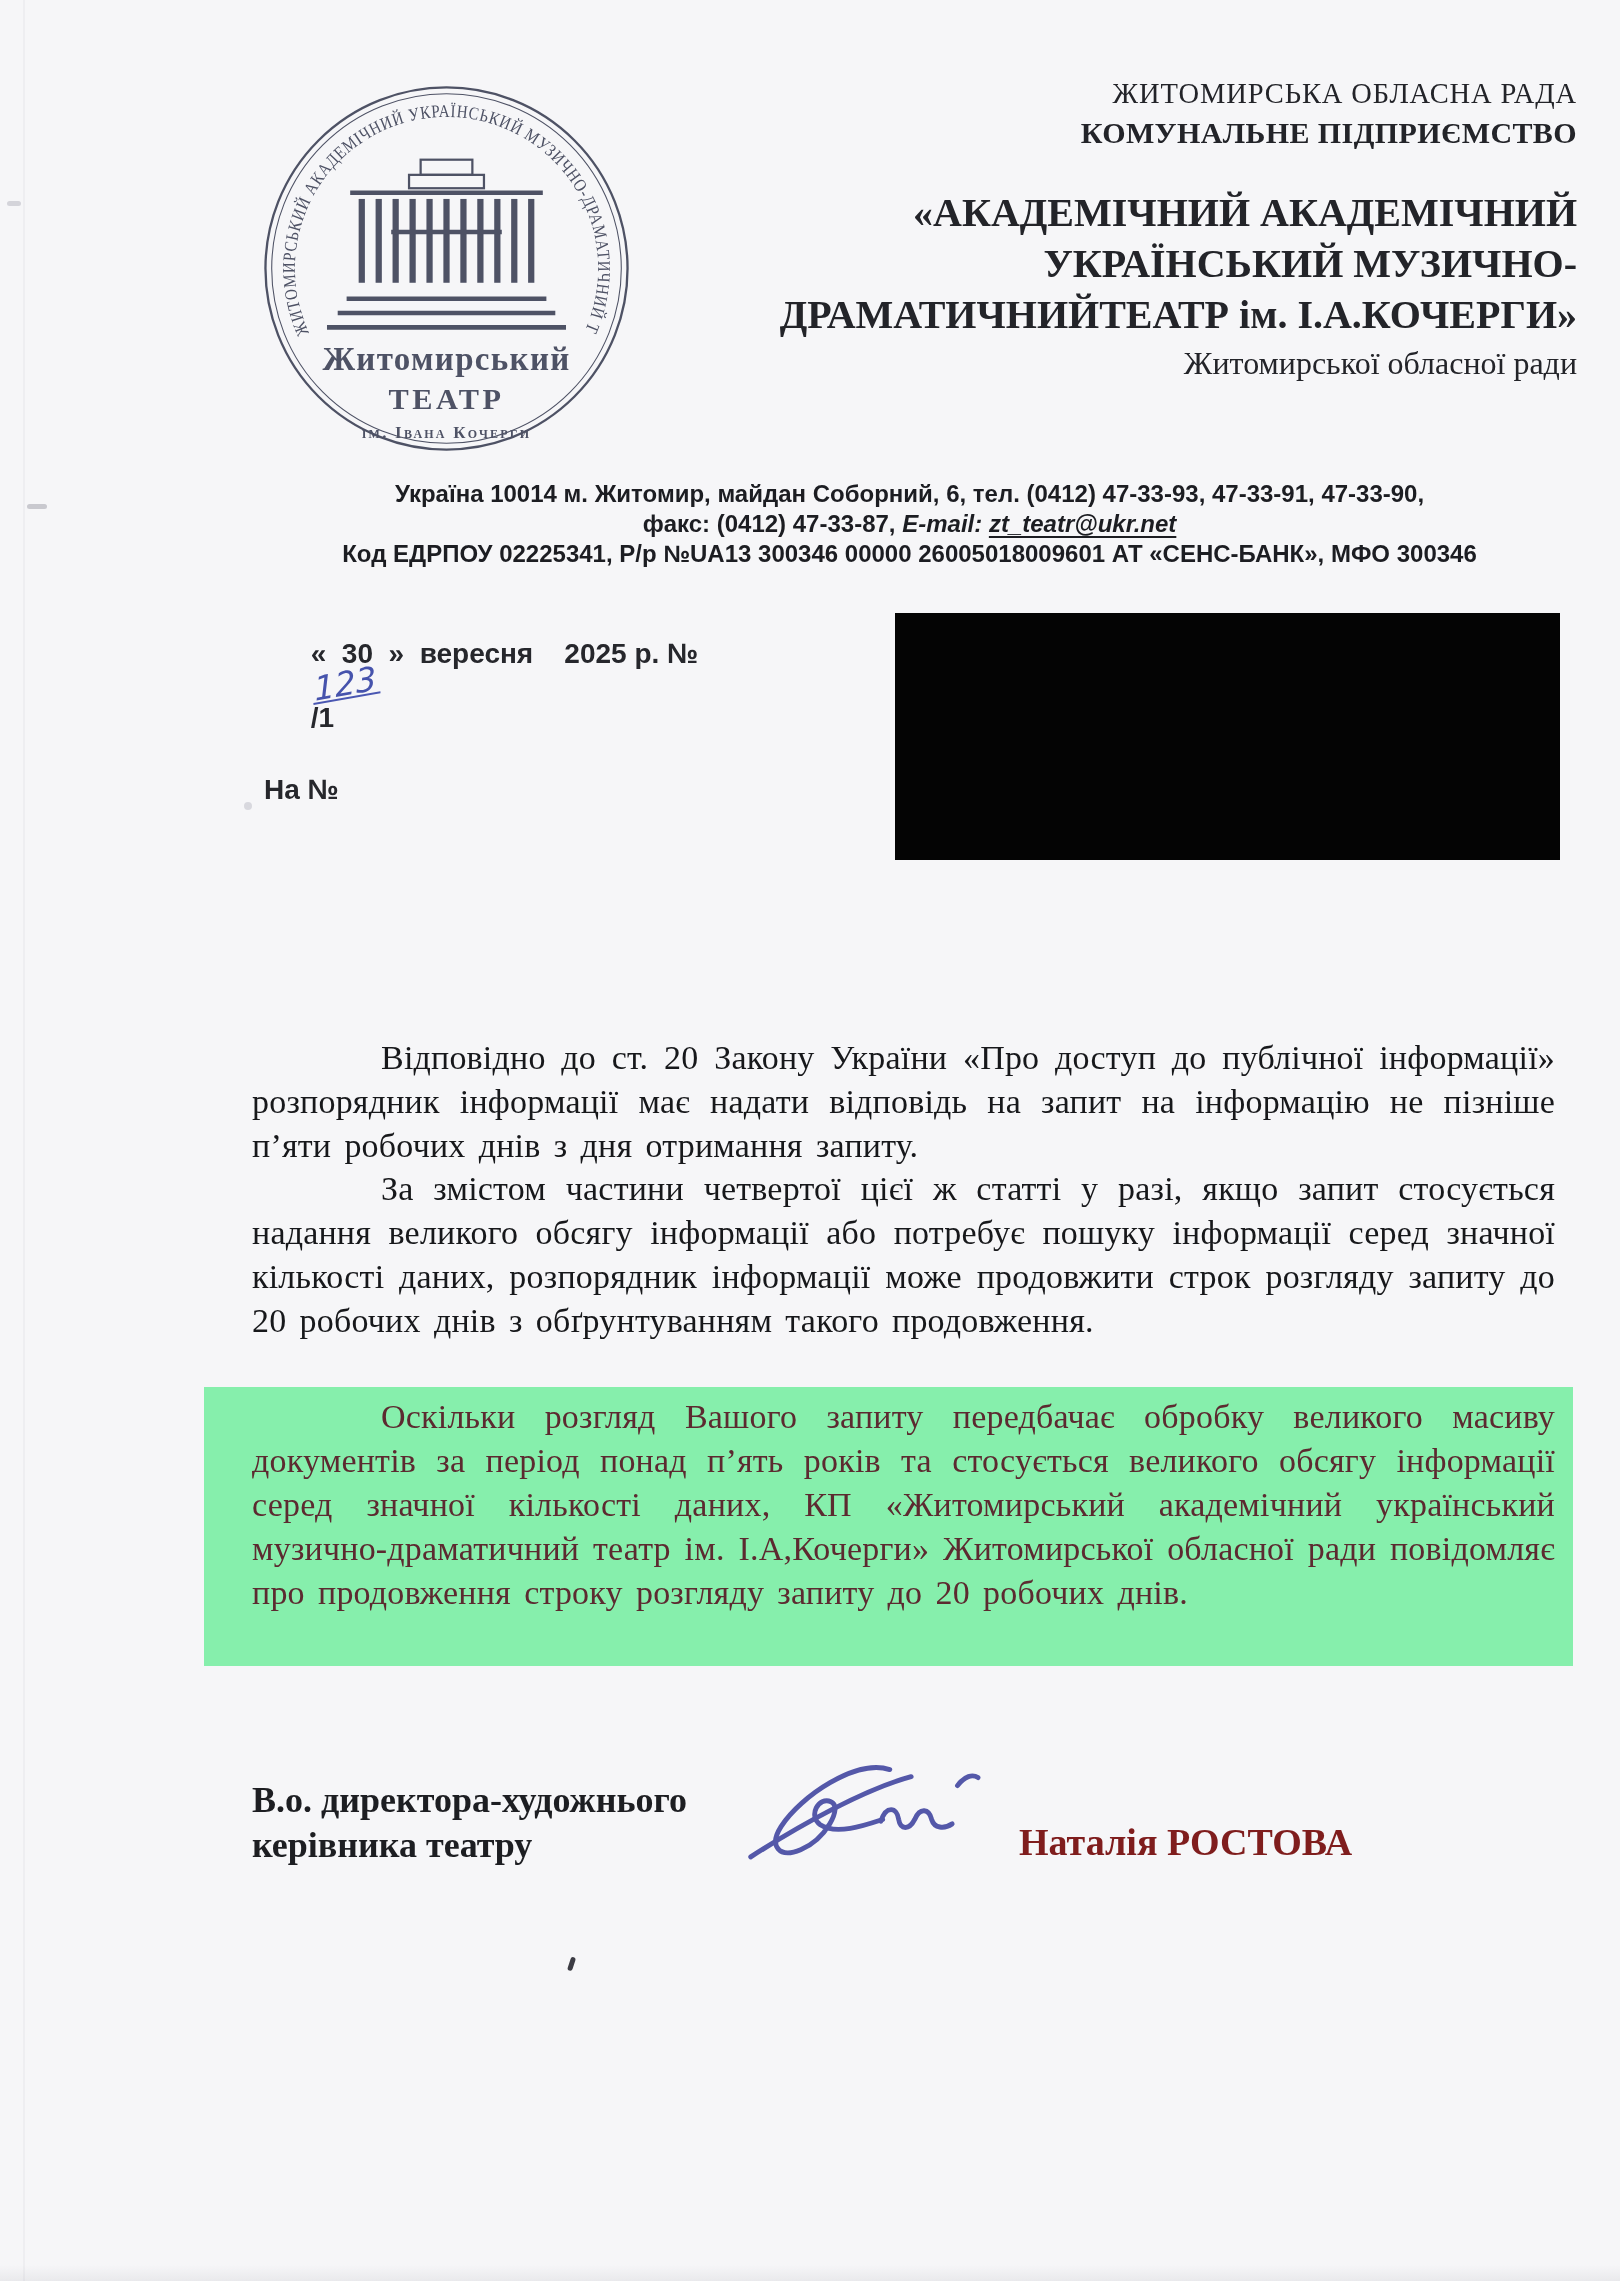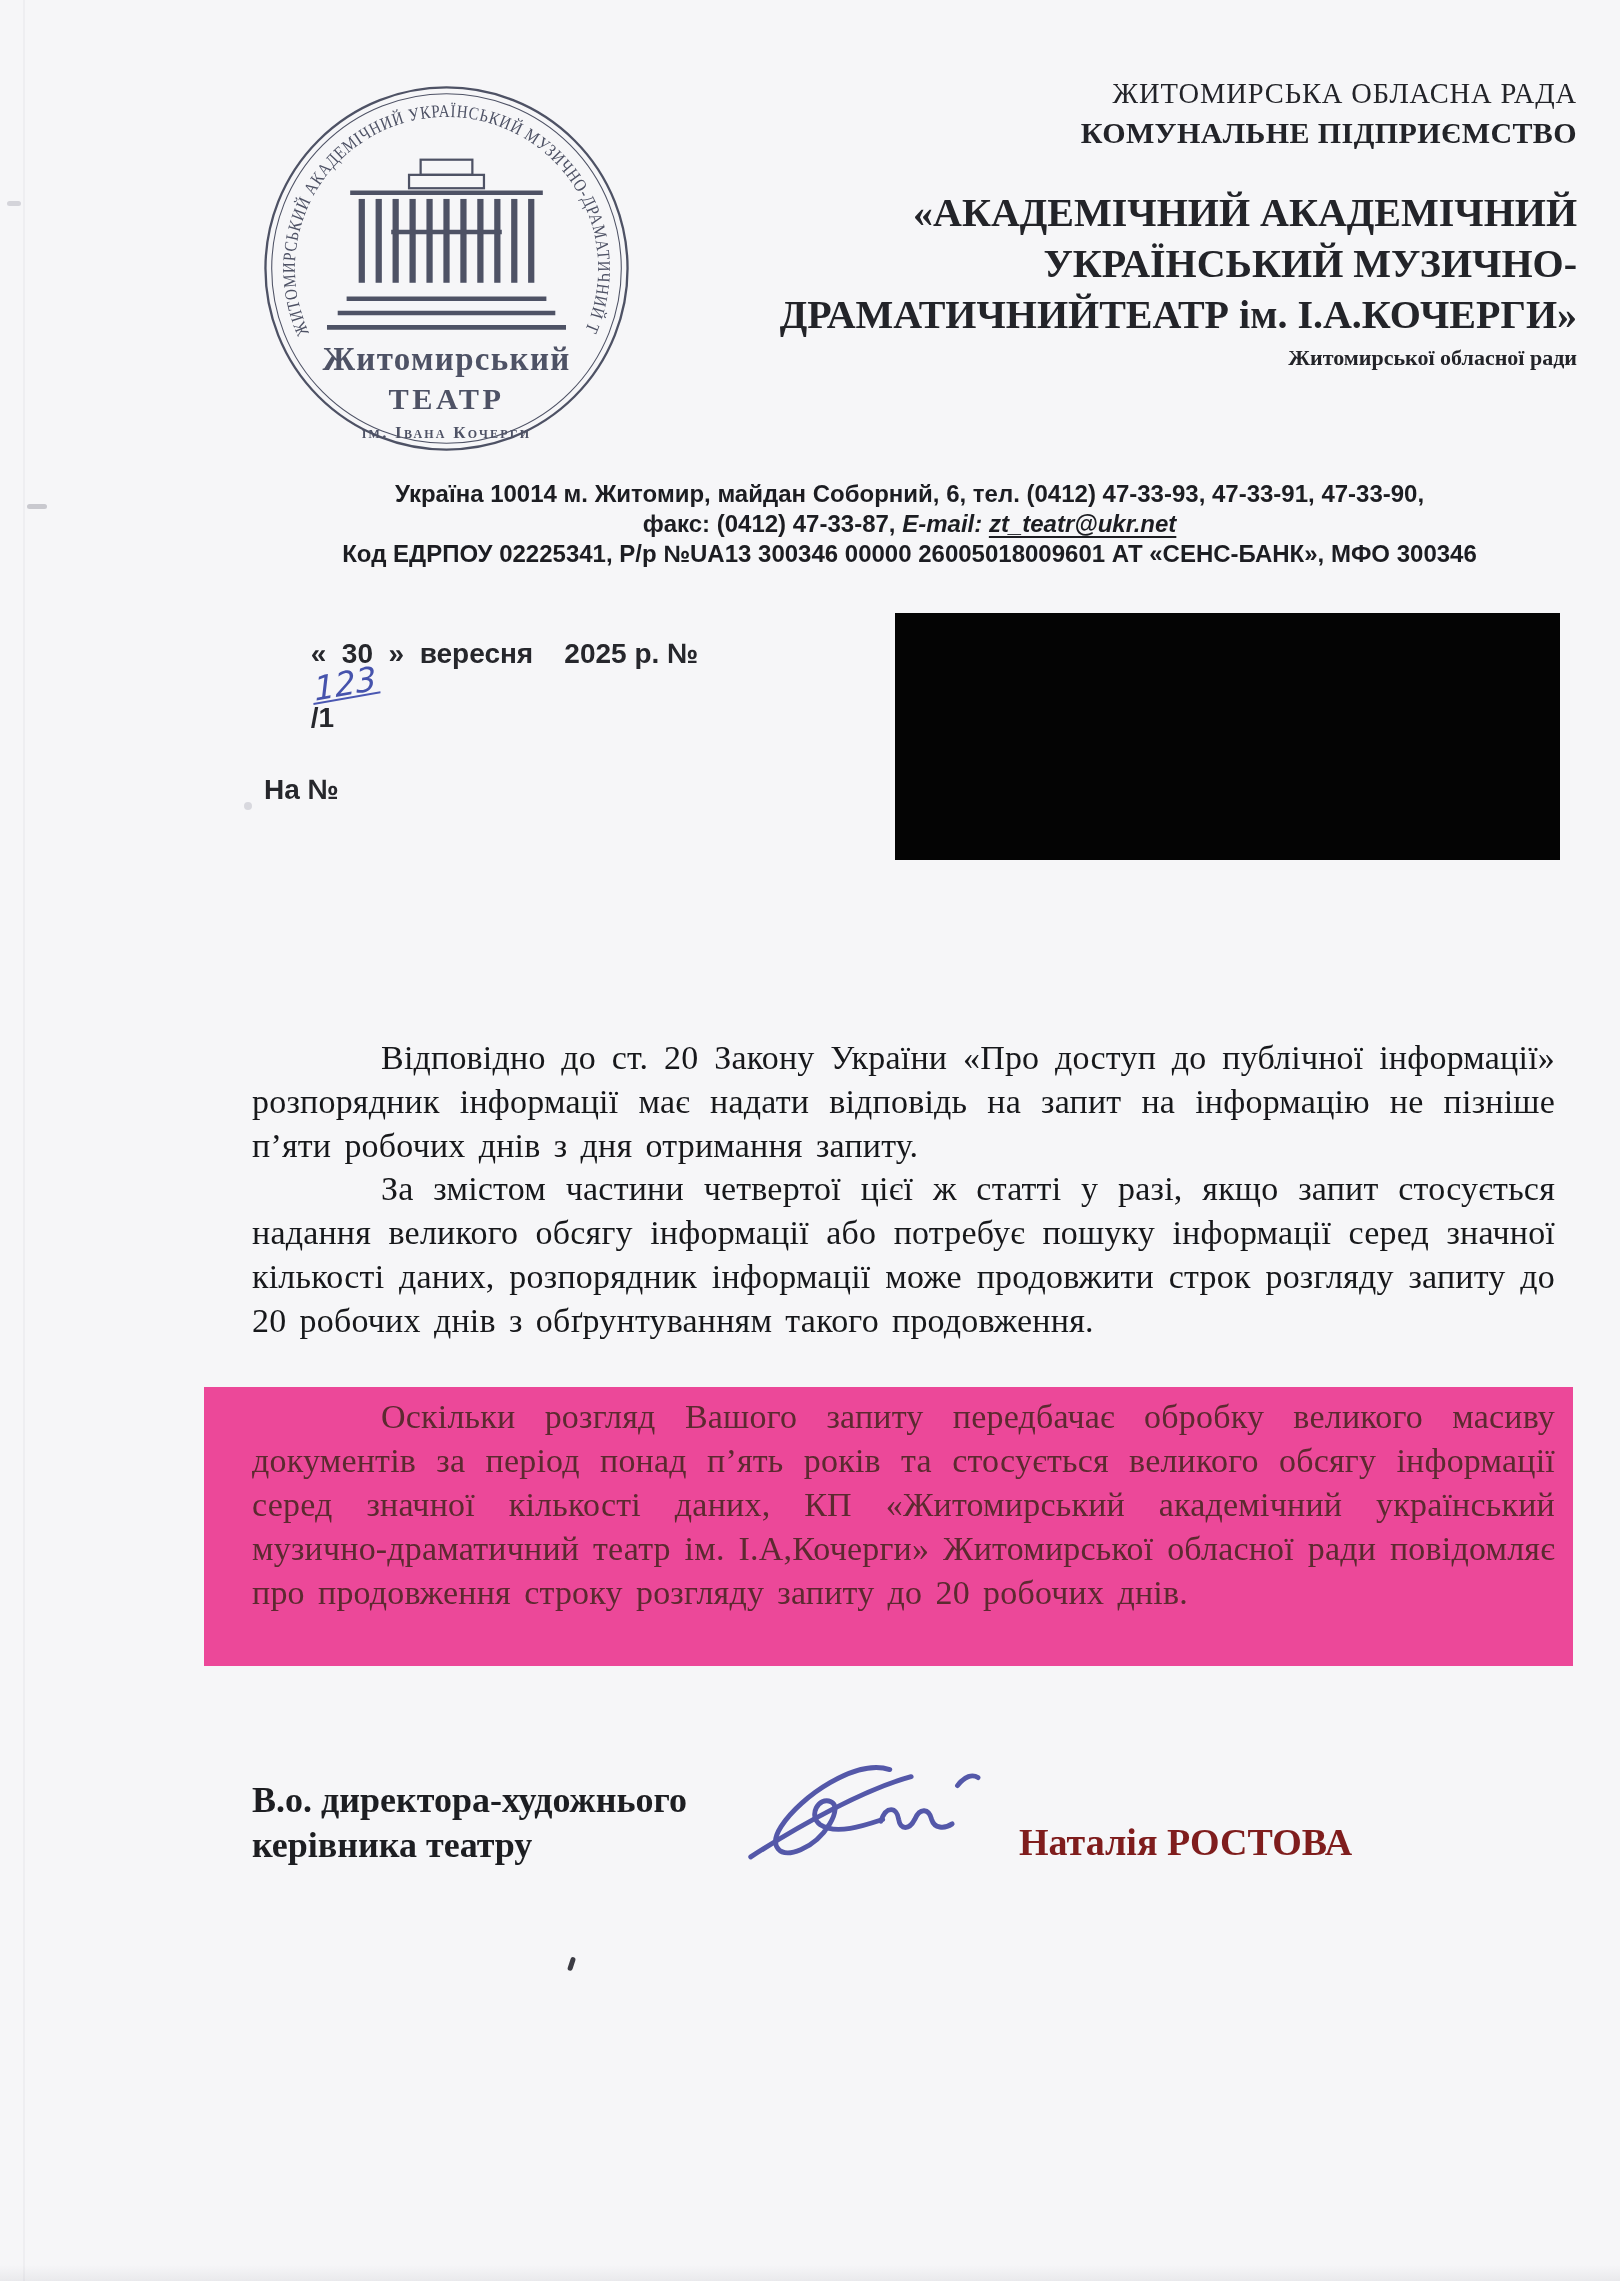--- a/index.html
+++ b/index.html
@@ -17,21 +17,21 @@
     content:""; position:absolute; left:23px; top:0; width:1.8px; height:100%;
     background:rgba(150,150,160,0.08); pointer-events:none;
   }
 
   
   .letterhead { position:absolute; left:677px; top:78px; width:900px; text-align:right; color:#232429; }
   .lh-council   { font-size:28.5px; letter-spacing:0.9px; white-space:nowrap; }
   .lh-enterprise{ font-size:30px; font-weight:700; letter-spacing:0.4px; margin-top:6.2px; white-space:nowrap; }
   .lh-orgname   { margin-top:37px; font-size:40px; font-weight:700; line-height:51px; }
   .lh-orgname div { white-space:nowrap; }
-  .lh-council2  { font-size:22px; font-weight:700; margin-top:4.5px; white-space:nowrap; }
+  .lh-council2  { font-size:32px; font-weight:400; margin-top:4.5px; white-space:nowrap; }
 
   
   .seal { position:absolute; left:261px; top:83px; width:371px; height:371px; }
 
   
   .contact {
     position:absolute; left:183px; top:479px; width:1453px; text-align:center;
     font-family:"Liberation Sans", sans-serif; font-weight:700;
     font-size:24px; line-height:30px; color:#1c1d22;
   }
@@ -60,21 +60,21 @@
     position:absolute; left:252px; width:1303px; margin:0;
     font-size:34px; line-height:44px; text-align:justify;
     text-indent:129px; word-spacing:4.5px; letter-spacing:0.2px; color:#17181b;
   }
   .para-1 { top:905px; }
   .para-2 { top:1036px; }
   .para-3 { top:1167px; }
   .para-highlight {
     top:1387px; left:204px; width:1369px; box-sizing:border-box;
     padding:8px 18px 28px 48px; min-height:279px;
-    background:#ec4899; color:#5c2a30;
+    background:#86efac; color:#5c2a30;
   }
 
   
   .sig-title {
     position:absolute; left:252px; top:1778px;
     font-size:36px; font-weight:700; line-height:45px; color:#1d1e22;
   }
   .sig-name {
     position:absolute; left:1019px; top:1820px;
     font-size:38px; font-weight:700; color:#7f1d1d; white-space:nowrap;

